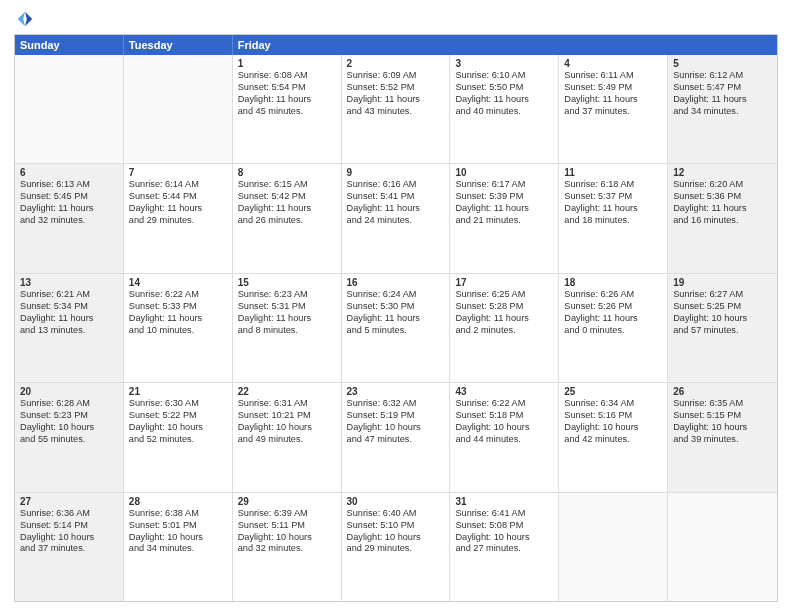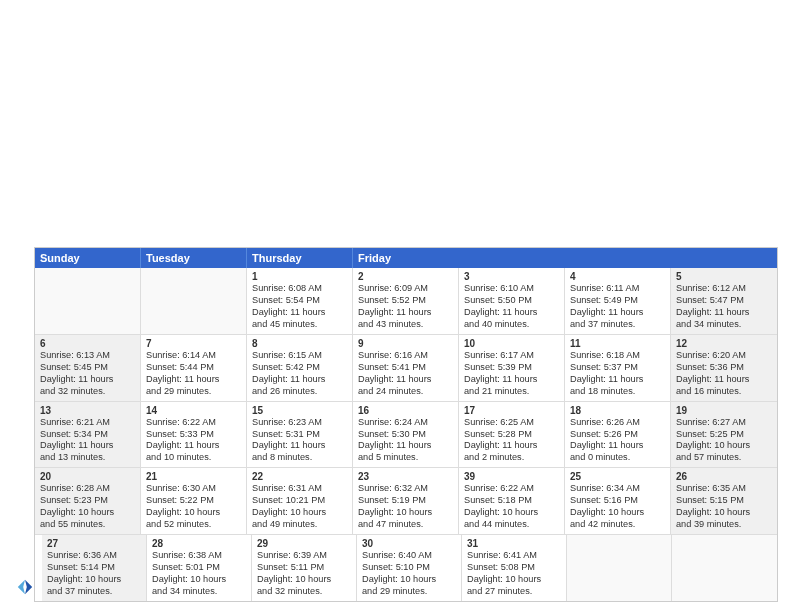--- a/index.html
+++ b/index.html
@@ -7,23 +7,22 @@
       font-family: Arial, sans-serif;
       background: #fff;
       width: 792px;
       height: 612px;
       overflow: hidden;
     }
     .page {
       width: 792px;
       height: 612px;
       display: flex;
-      flex-direction: row;
+      flex-direction: column;
       padding: 10px 14px 10px 14px;
-      align-items: flex-end;
     }
     .header {
       display: flex;
       justify-content: space-between;
       align-items: flex-start;
       margin-bottom: 6px;
     }
     .logo {
       display: flex;
       flex-direction: column;
@@ -87,21 +86,21 @@
       flex: 1;
       display: flex;
       flex-direction: column;
     }
     .cal-row {
       display: grid;
       grid-template-columns: repeat(7, 1fr);
       flex: 1;
       border-bottom: 1px solid #ddd;
     }
-    .cal-row:last-child { border-bottom: none; margin-left: 7px; }
+    .cal-row:last-child { border-bottom: none; }
     .cal-cell {
       border-right: 1px solid #ddd;
       padding: 3px 5px;
       font-size: 9.2px;
       color: #333;
       background: #fff;
       vertical-align: top;
     }
     .cal-cell:last-child { border-right: none; }
     .cal-cell.empty { background: #f9f9f9; }
@@ -135,21 +134,20 @@
     <div class="title-block">
       <div class="month-title"></div>
       <div class="subtitle"></div>
     </div>
   </div>
 
   <div class="calendar">
     <div class="cal-header">
     <div class="cal-header-cell">Sunday</div>
         <div class="cal-header-cell">Tuesday</div>
-        <div class="cal-header-cell">Thursday</div>
         <div class="cal-header-cell">Friday</div>
       </div>
     <div class="cal-body">
     <div class="cal-row">
           <div class="cal-cell empty"></div>
           <div class="cal-cell empty"></div>
           <div class="cal-cell">
             <span class="day-num">1</span>
             <span class="cell-line">Sunrise: 6:08 AM</span>
             <span class="cell-line">Sunset: 5:54 PM</span>
@@ -310,21 +308,21 @@
             <span class="cell-line">and 49 minutes.</span>
           </div>
           <div class="cal-cell">
             <span class="day-num">23</span>
             <span class="cell-line">Sunrise: 6:32 AM</span>
             <span class="cell-line">Sunset: 5:19 PM</span>
             <span class="cell-line">Daylight: 10 hours</span>
             <span class="cell-line">and 47 minutes.</span>
           </div>
           <div class="cal-cell">
-            <span class="day-num">39</span>
+            <span class="day-num">43</span>
             <span class="cell-line">Sunrise: 6:22 AM</span>
             <span class="cell-line">Sunset: 5:18 PM</span>
             <span class="cell-line">Daylight: 10 hours</span>
             <span class="cell-line">and 44 minutes.</span>
           </div>
           <div class="cal-cell">
             <span class="day-num">25</span>
             <span class="cell-line">Sunrise: 6:34 AM</span>
             <span class="cell-line">Sunset: 5:16 PM</span>
             <span class="cell-line">Daylight: 10 hours</span>

